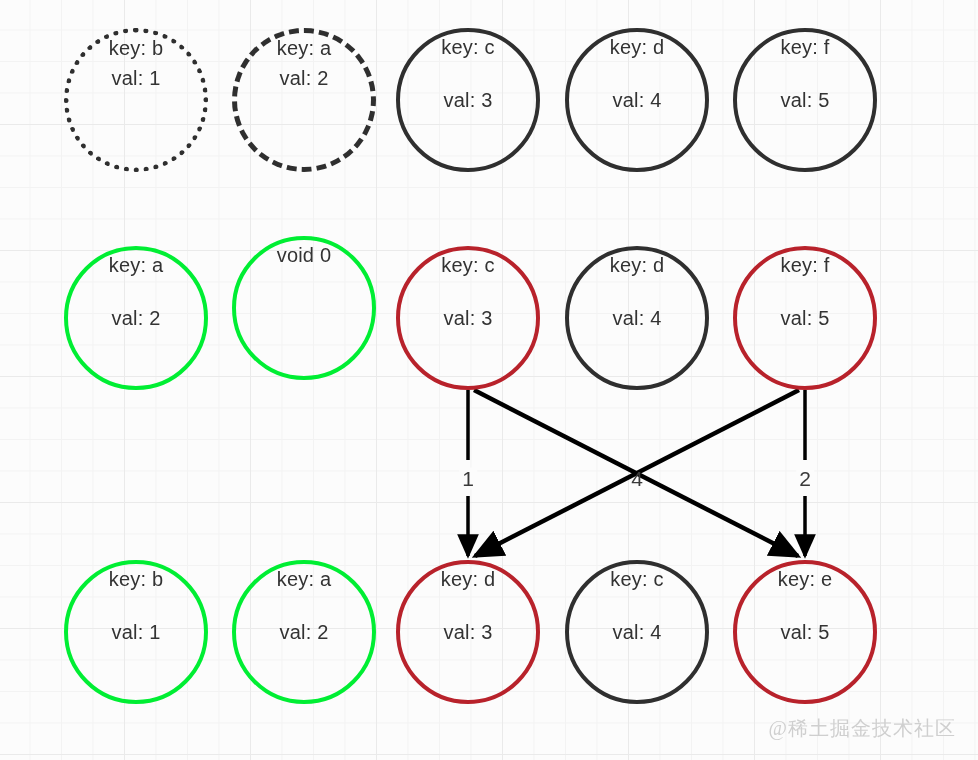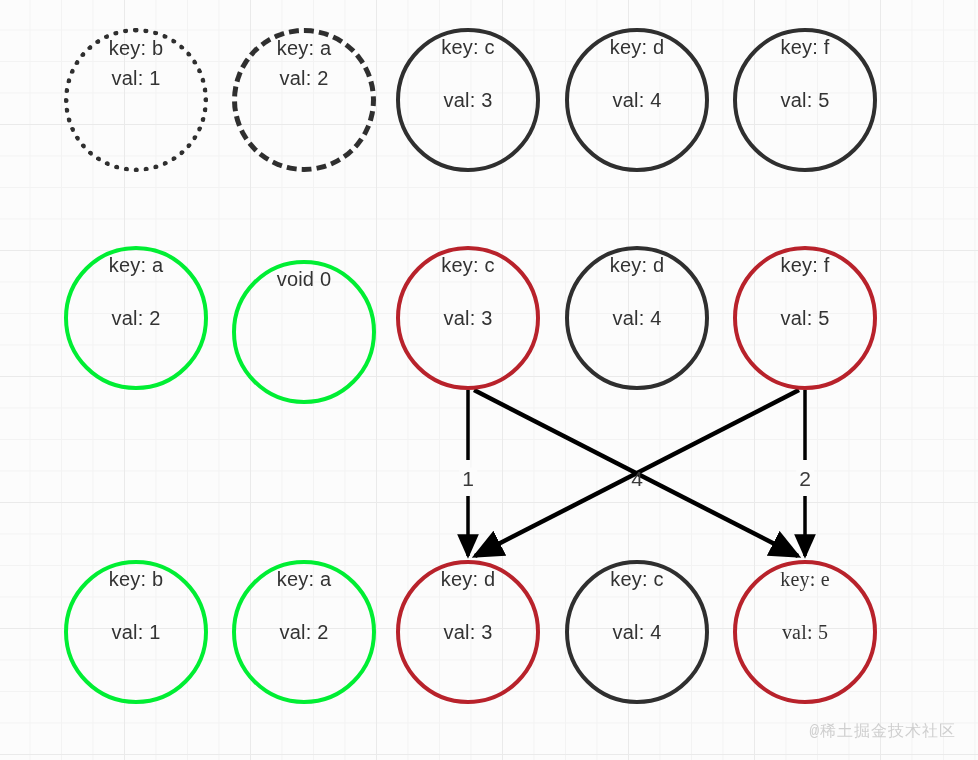--- a/index.html
+++ b/index.html
@@ -65,24 +65,24 @@
     padding: 0 3px;
     line-height: 1;
   }
   .edge-label.boxed {
     background: #fcfcfc;
   }
   #watermark {
     position: absolute;
     right: 22px;
     bottom: 18px;
-    font-size: 16px;
+    font-size: 20px;
     color: #cfcfcf;
     letter-spacing: 1px;
-    font-family: Liberation Mono, monospace;
+    font-family: Liberation Serif, serif;
   }
 </style>
 </head>
 <body>
 
 <div id="canvas">
 
   <svg id="edges" viewBox="0 0 978 760" xmlns="http://www.w3.org/2000/svg">
     <defs>
       <marker id="arrowhead" markerWidth="9" markerHeight="9" refX="6.2" refY="3.1" orient="auto" markerUnits="strokeWidth">
@@ -127,21 +127,21 @@
   </div>
   <div class="node stroke-dark dash-solid" style="left:733px; top:28px; width:144px; height:144px;">
     <span>key: f</span>
     <span class="line2">val: 5</span>
   </div>
 
   <div class="node stroke-green dash-solid" style="left:64px; top:246px; width:144px; height:144px;">
     <span>key: a</span>
     <span class="line2">val: 2</span>
   </div>
-  <div class="node stroke-green dash-solid" style="left:232px; top:260px; width:144px; height:144px;">
+  <div class="node stroke-green dash-solid" style="left:232px; top:236px; width:144px; height:144px;">
     <span>void 0</span>
 
   </div>
   <div class="node stroke-red dash-solid" style="left:396px; top:246px; width:144px; height:144px;">
     <span>key: c</span>
     <span class="line2">val: 3</span>
   </div>
   <div class="node stroke-dark dash-solid" style="left:565px; top:246px; width:144px; height:144px;">
     <span>key: d</span>
     <span class="line2">val: 4</span>
@@ -160,21 +160,21 @@
     <span class="line2">val: 2</span>
   </div>
   <div class="node stroke-red dash-solid" style="left:396px; top:560px; width:144px; height:144px;">
     <span>key: d</span>
     <span class="line2">val: 3</span>
   </div>
   <div class="node stroke-dark dash-solid" style="left:565px; top:560px; width:144px; height:144px;">
     <span>key: c</span>
     <span class="line2">val: 4</span>
   </div>
-  <div class="node stroke-red dash-solid" style="left:733px; top:560px; width:144px; height:144px;font-family:Liberation Serif, serif;">
+  <div class="node stroke-red dash-solid" style="left:733px; top:560px; width:144px; height:144px;">
     <span>key: e</span>
     <span class="line2">val: 5</span>
   </div>
 
   <span class="edge-label boxed" style="left:468px; top:478px;">1</span>
   <span class="edge-label boxed" style="left:805px; top:478px;">2</span>
   <span class="edge-label" style="left:637px; top:478px;">4</span>
 
   <div id="watermark">@稀土掘金技术社区</div>
 </div>

